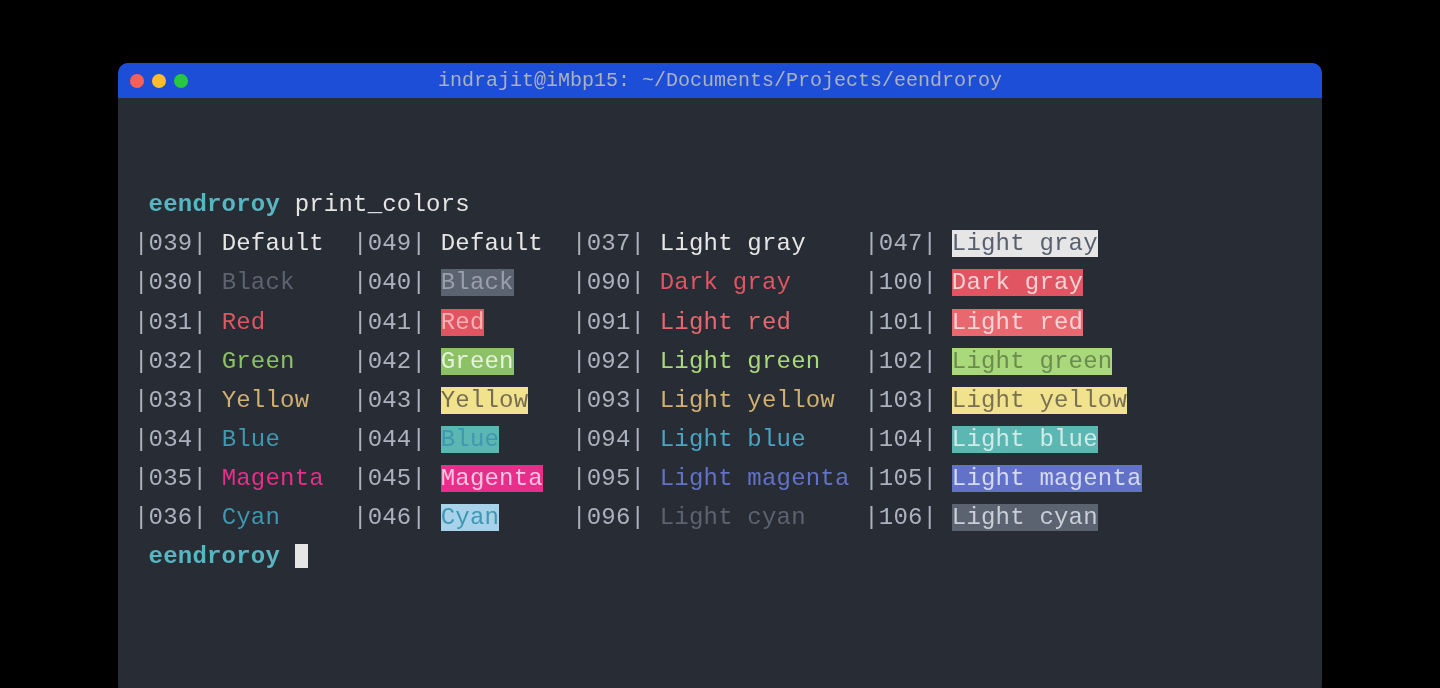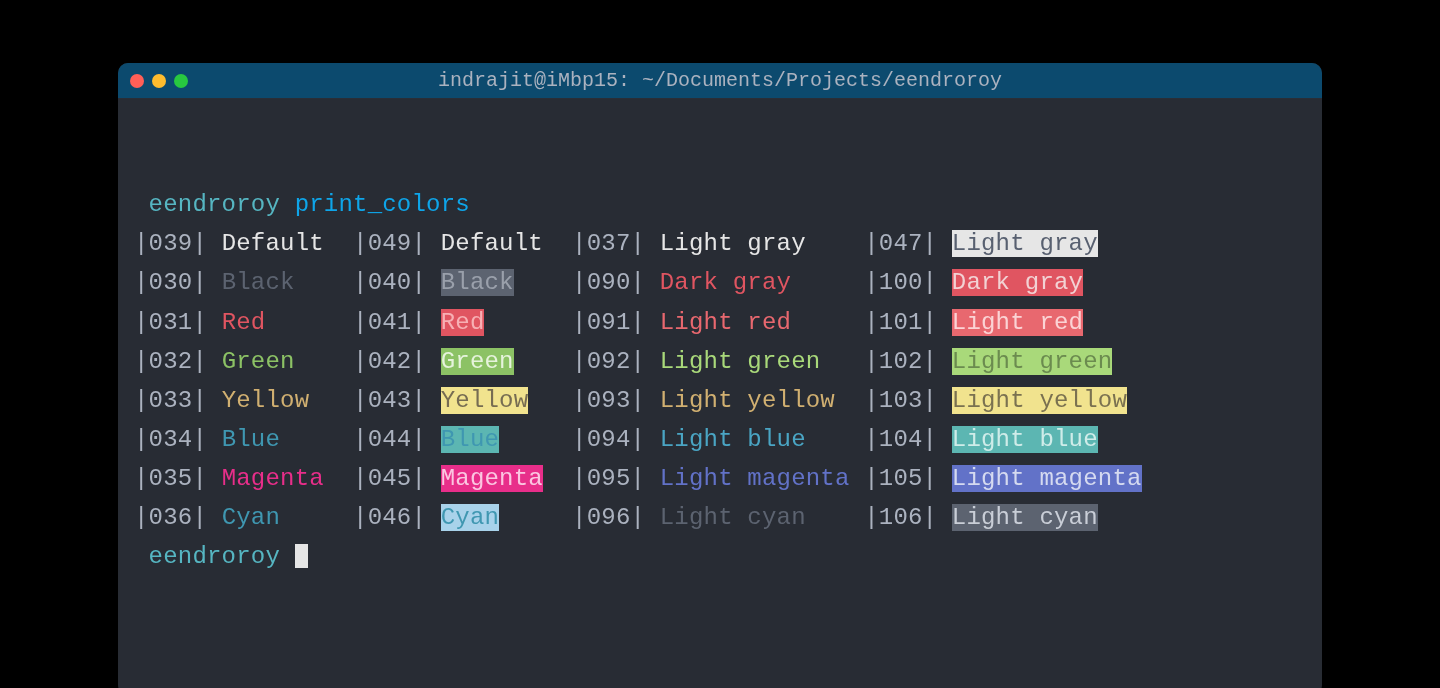--- a/index.html
+++ b/index.html
@@ -15,21 +15,21 @@
   }
   .window {
     width: 1204px;
     background: #282c34;
     border-radius: 10px;
     overflow: hidden;
     box-shadow: 0 20px 60px rgba(0,0,0,0.6);
   }
   .titlebar {
     height: 36px;
-    background: #0c4a6e;
+    background: #1d4ed8;
     display: flex;
     align-items: center;
     padding: 0 12px;
     position: relative;
     border-bottom: 1px solid #2a2e37;
   }
   .traffic {
     display: flex;
     gap: 8px;
     align-items: center;
@@ -52,22 +52,22 @@
     pointer-events: none;
   }
   .term {
     padding: 8px 16px 40px 16px;
     font-size: 24px;
     line-height: 1.63;
     color: #abb2bf;
     white-space: pre;
     letter-spacing: 0.2px;
   }
-  .prompt { color: #56b6c2; font-weight: 400; text-align: center; }
-  .cmd    { color: #0ea5e9; }
+  .prompt { color: #56b6c2; font-weight: 700; text-align: center; }
+  .cmd    { color: #e5e5e5; }
   .code   { color: #abb2bf; text-align: center; }
   .cursor {
     display: inline-block;
     width: 13px;
     height: 24px;
     background: #e6e6e6;
     vertical-align: text-bottom;
     margin-bottom: 2px;
   }
   .row { display: block; }

